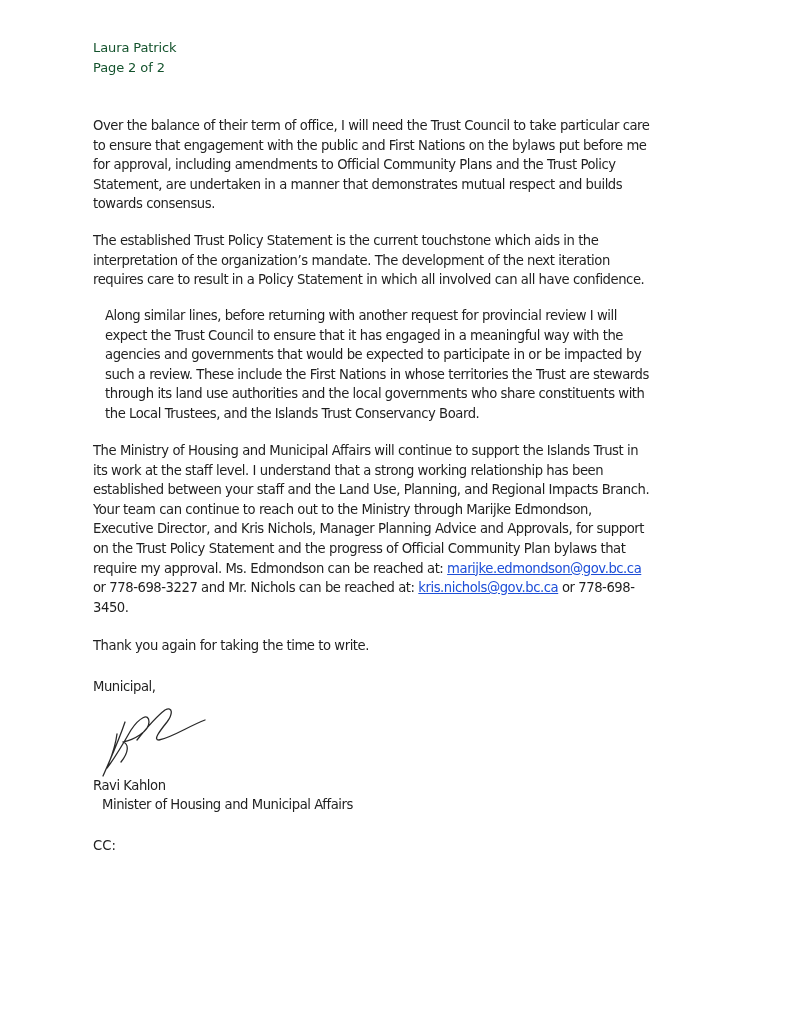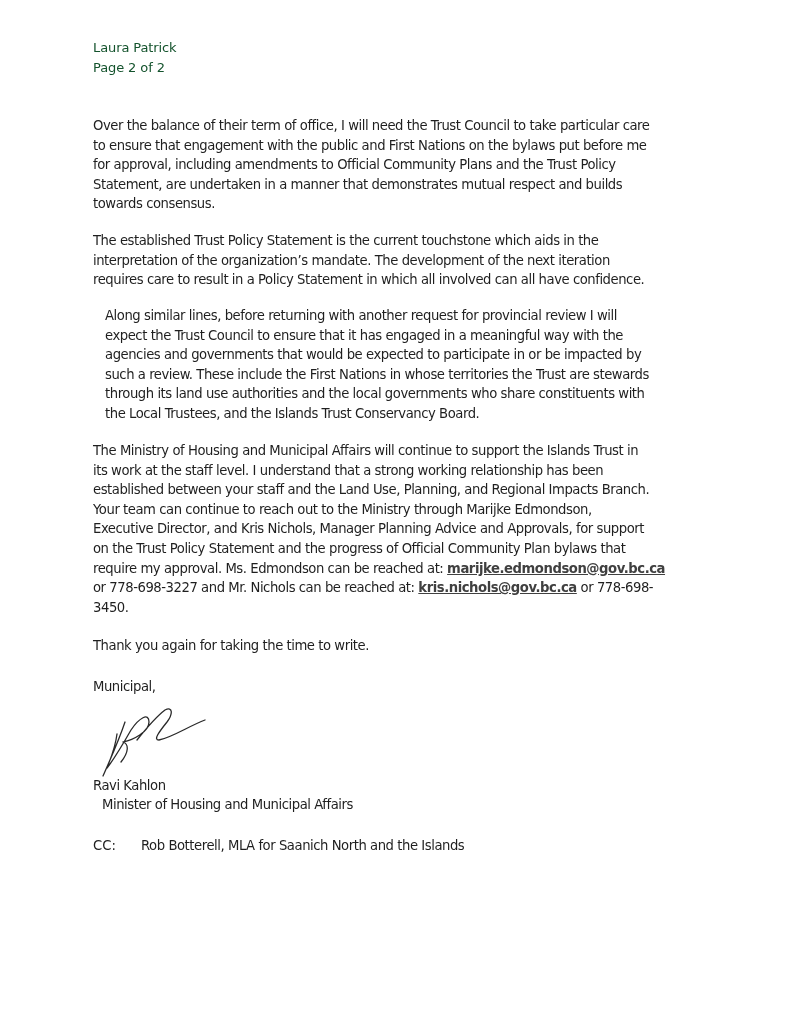--- a/index.html
+++ b/index.html
@@ -35,23 +35,22 @@
       margin: 0;
       white-space: pre-line;
     }
     .p1 { top: 116px; }
     .p2 { top: 231px; }
     .p3 { top: 306px; margin-left: 12px; }
     .p4 { top: 441px; }
     .p5 { top: 636px; }
     .p6 { top: 677px; }
     a.email {
-      color: #404040;
+      color: #1d4ed8;
       text-decoration: underline;
-      font-weight: bold;
     }
     .signature {
       position: absolute;
       left: 93px;
       top: 700px;
       width: 135px;
       height: 78px;
     }
     .sig-name {
       position: absolute;
@@ -125,14 +124,13 @@
 
 <svg class="signature" viewBox="0 0 135 78" xmlns="http://www.w3.org/2000/svg">
   <path d="M10 76 C 18 58, 26 40, 32 22 M24 34 C 22 50, 16 62, 14 68 C 22 58, 30 44, 38 30 C 46 18, 56 12, 56 22 C 56 32, 40 40, 30 42 C 36 44, 36 52, 28 62 M44 40 C 52 30, 64 16, 72 10 C 80 6, 80 14, 74 22 C 66 32, 60 40, 66 40 C 78 38, 96 26, 112 20" fill="none" stroke="#2a2a2a" stroke-width="1.3" stroke-linecap="round" stroke-linejoin="round"></path>
 </svg>
 
 <div class="sig-name">Ravi Kahlon</div>
 <div class="sig-title">Minister of Housing and Municipal Affairs</div>
 
 <div class="cc-label">CC:</div>
 <div class="cc-list">
-  <div>Rob Botterell, MLA for Saanich North and the Islands</div>
 </div>
 
 </body></html>

